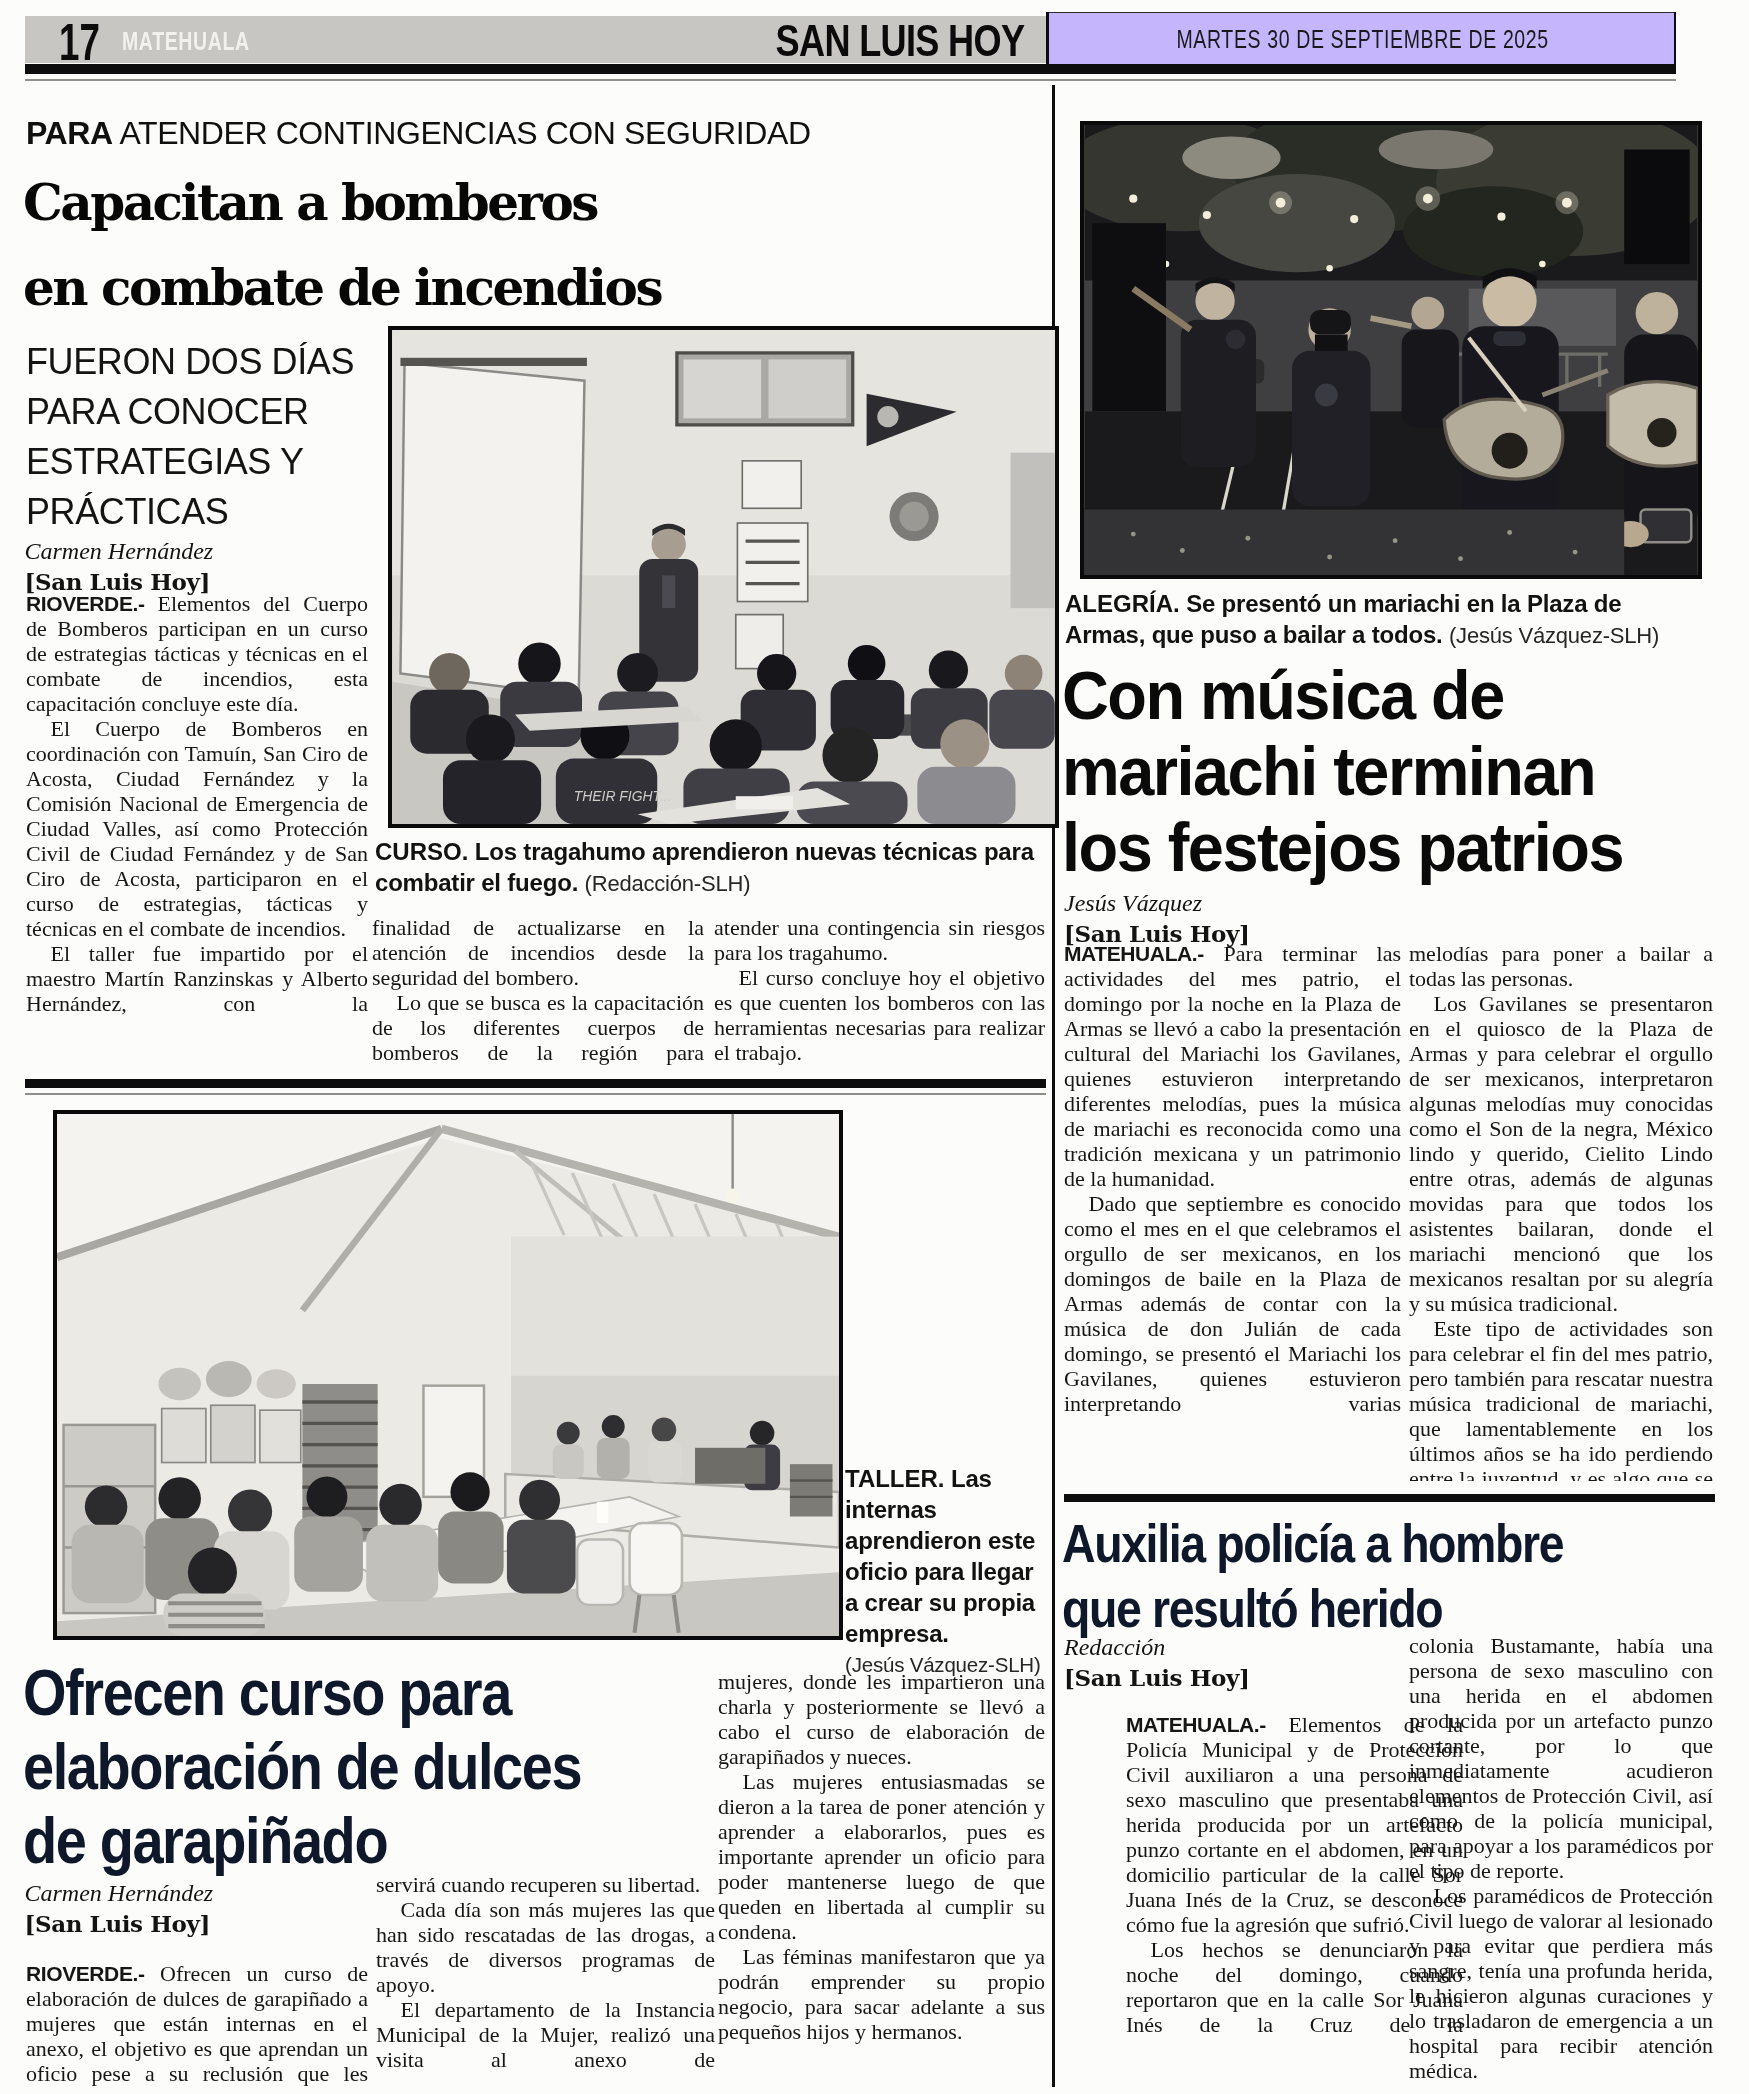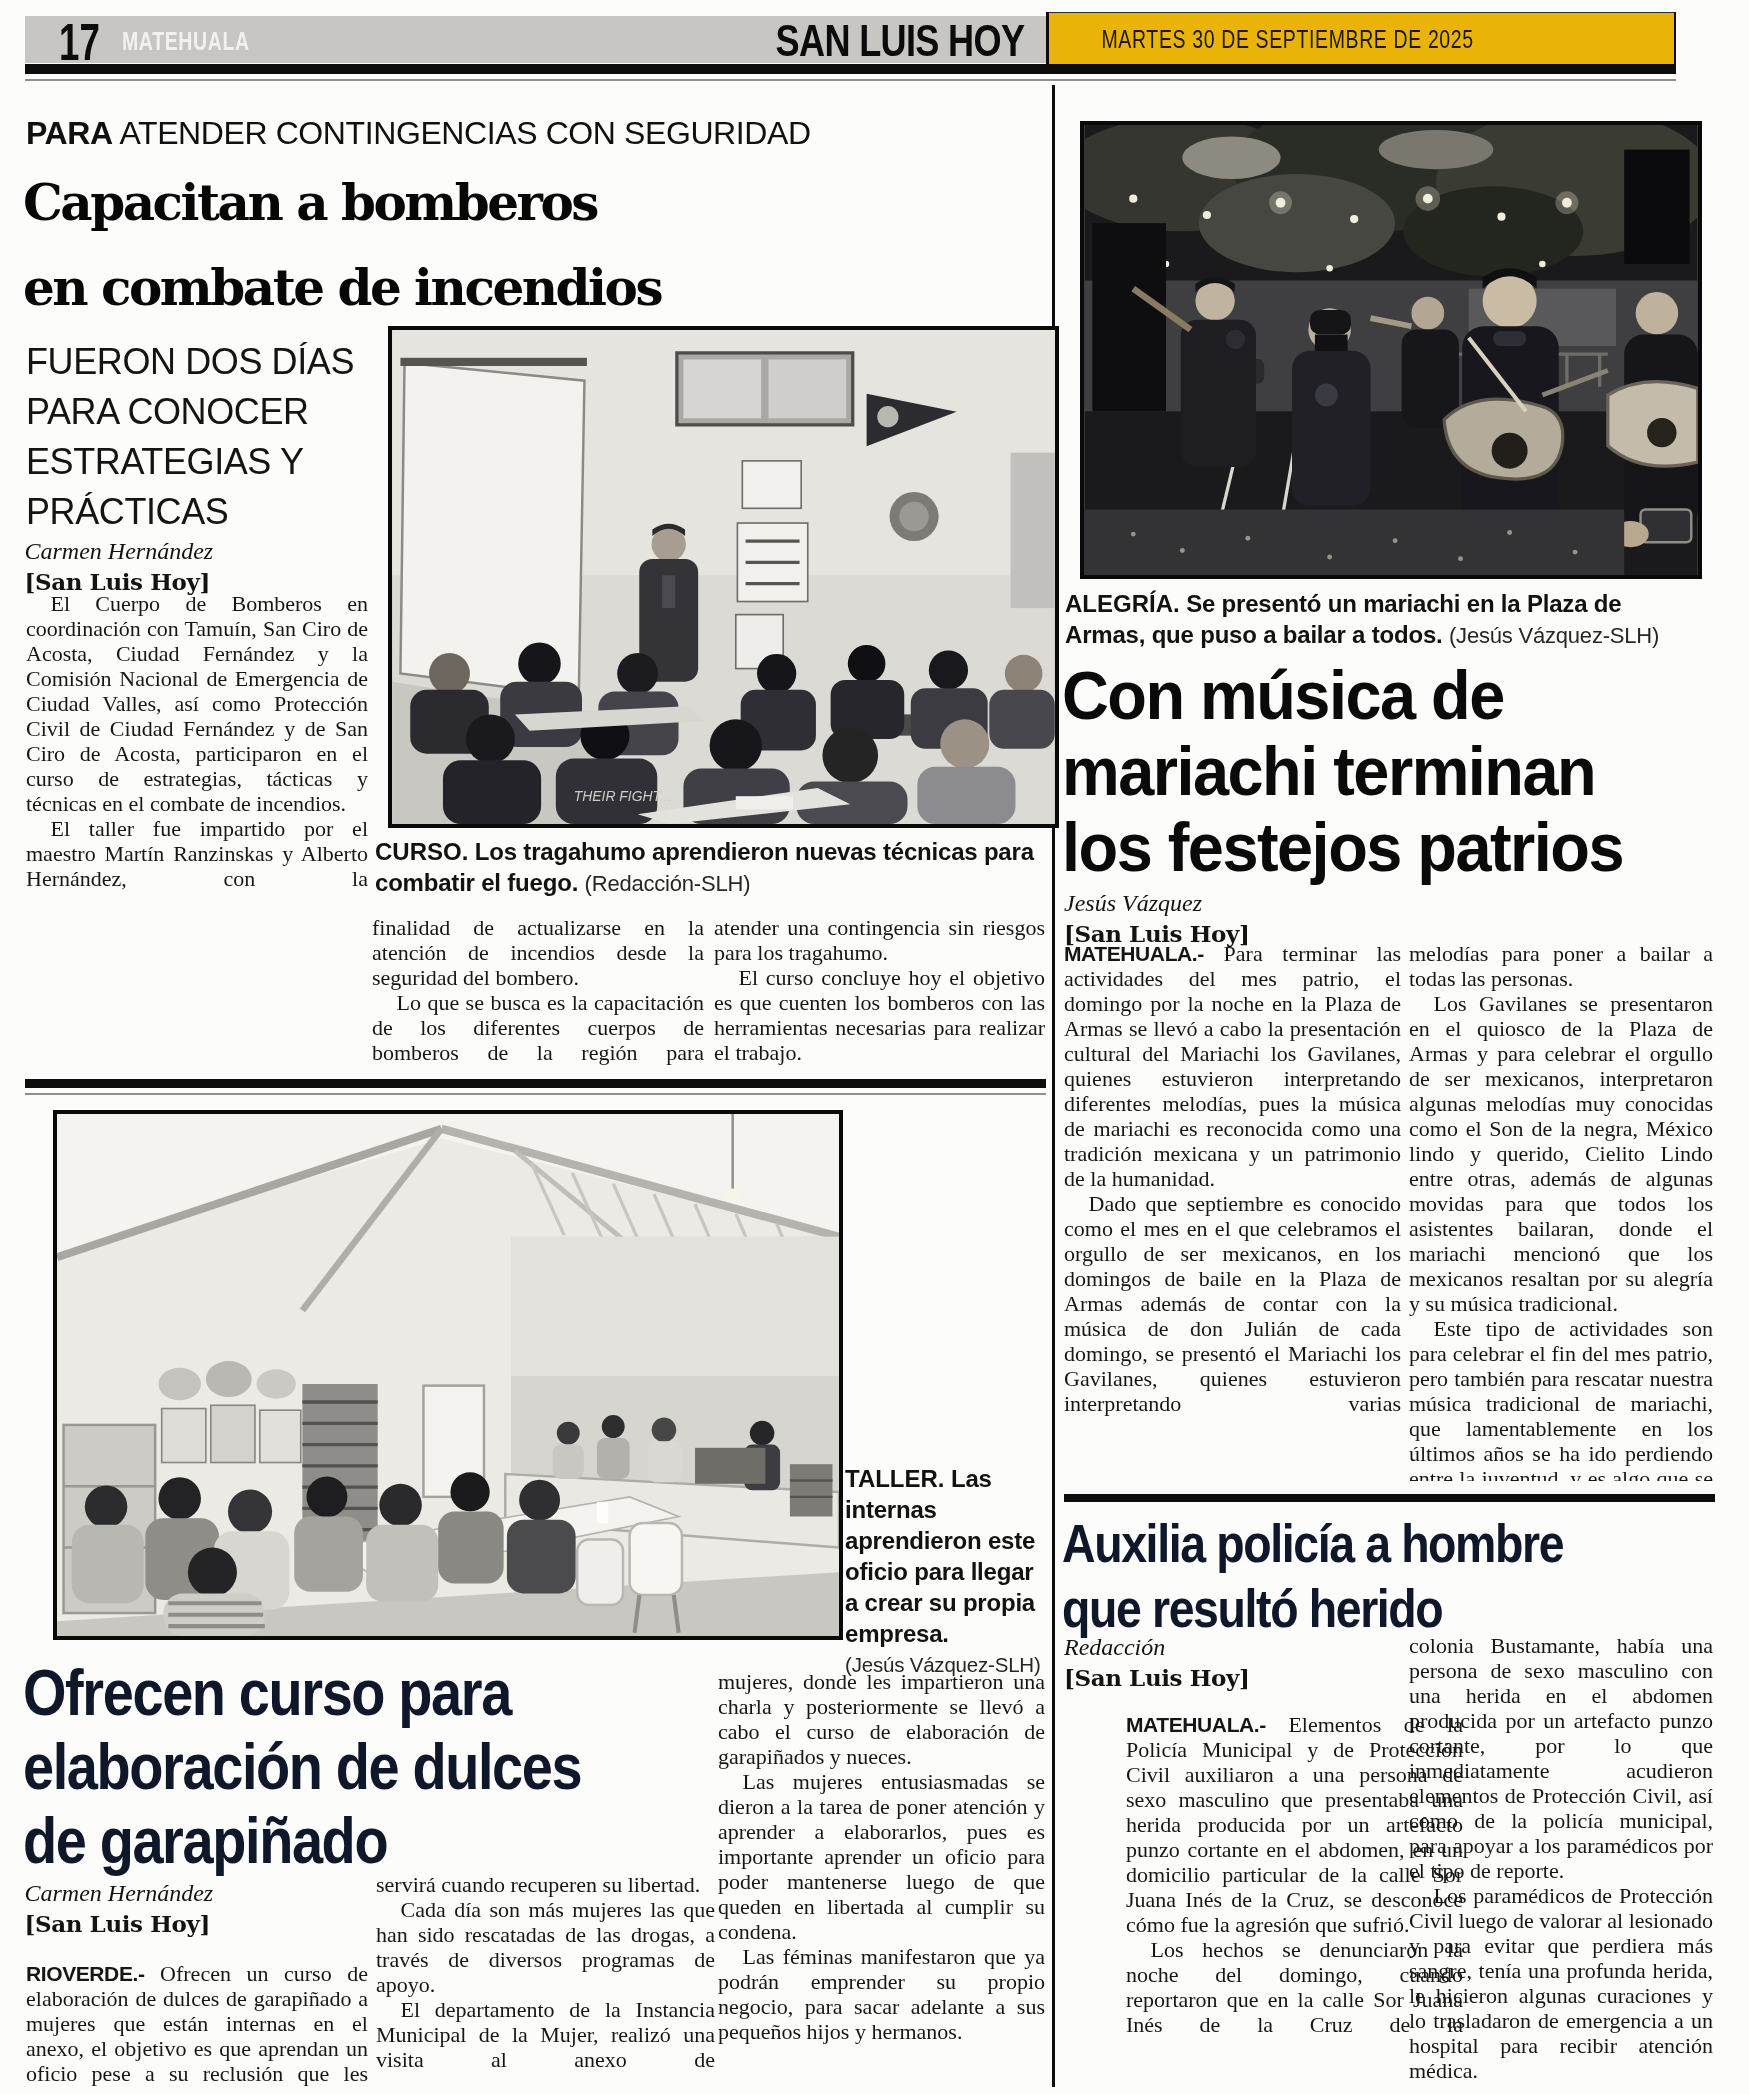--- a/index.html
+++ b/index.html
@@ -46,21 +46,21 @@
 </head>
 <body>
 
 <div class="page">
 
   <div class="abs hdr-gray" style="left:24.5px;top:16.4px;width:1023px;height:47px;">
     <span class="abs" style="left:34px;top:-3.3px;"><span class="hdr-num">17</span></span>
     <span class="abs" style="left:97px;top:10.6px;"><span class="hdr-section">MATEHUALA</span></span>
     <span class="abs" style="right:23px;top:0px;"><span class="masthead">SAN LUIS HOY</span></span>
   </div>
-  <div class="abs" style="left:1049px;top:11.5px;width:627px;height:52px;background:#eab308;border-top:1.6px solid #2a2a2a;text-align:left;line-height:52px;">
+  <div class="abs" style="left:1049px;top:11.5px;width:627px;height:52px;background:#c4b5fd;border-top:1.6px solid #2a2a2a;text-align:center;line-height:52px;">
     <span class="hdr-date">MARTES 30 DE SEPTIEMBRE DE 2025</span>
   </div>
   <div class="abs vrule" style="left:1046px;top:11.5px;width:2.5px;height:52px;"></div>
   <div class="abs vrule" style="left:1674px;top:11.5px;width:1.6px;height:52px;"></div>
   <div class="abs rule" style="left:24.5px;top:64px;width:1651px;height:9.8px;"></div>
   <div class="abs rule-thin" style="left:24.5px;top:79px;width:1651px;height:1.6px;"></div>
 
   <div class="abs vrule" style="left:1052px;top:85px;width:2.5px;height:2002px;"></div>
 
   <div class="abs kicker" style="left:26px;top:115px;">
@@ -69,20 +69,21 @@
   <div class="abs hl-serif" style="left:23px;top:160px;">
     <div>Capacitan a bomberos</div>
     <div>en combate de incendios</div>
   </div>
   <div class="abs deck" style="left:26px;top:337px;width:334px;">FUERON DOS DÍAS PARA CONOCER ESTRATEGIAS Y PRÁCTICAS</div>
   <div class="abs byline" style="left:24.5px;top:537px;width:344px;">
     <div class="by-author">Carmen Hernández</div>
     <div class="by-credit">[San Luis Hoy]</div>
   </div>
   <div class="abs bodycol" style="left:26px;top:591px;width:342px;height:480px;overflow:hidden;">
+    <p><span class="lead-in">RIOVERDE.-</span><span> Elementos del Cuerpo de Bomberos participan en un curso de estrategias tácticas y técnicas en el combate de incendios, esta capacitación concluye este día.</span></p>
     <p class="ind">El Cuerpo de Bomberos en coordinación con Tamuín, San Ciro de Acosta, Ciudad Fernández y la Comisión Nacional de Emergencia de Ciudad Valles, así como Protección Civil de Ciudad Fernández y de San Ciro de Acosta, participaron en el curso de estrategias, tácticas y técnicas en el combate de incendios.</p>
     <p class="ind cont">El taller fue impartido por el maestro Martín Ranzinskas y Alberto Hernández, con la</p>
   </div>
 
   <div class="abs photo-frame" style="left:372px;top:326px;width:671px;height:502px;">
     <svg width="663" height="494" viewBox="0 0 810 604">
       <rect x="0" y="0" width="810" height="604" fill="#dcdad5"></rect>
       <rect x="0" y="0" width="810" height="300" fill="#e6e4df"></rect>
       <polygon points="0,430 250,470 250,604 0,604" fill="#c9c7c2"></polygon>
 

